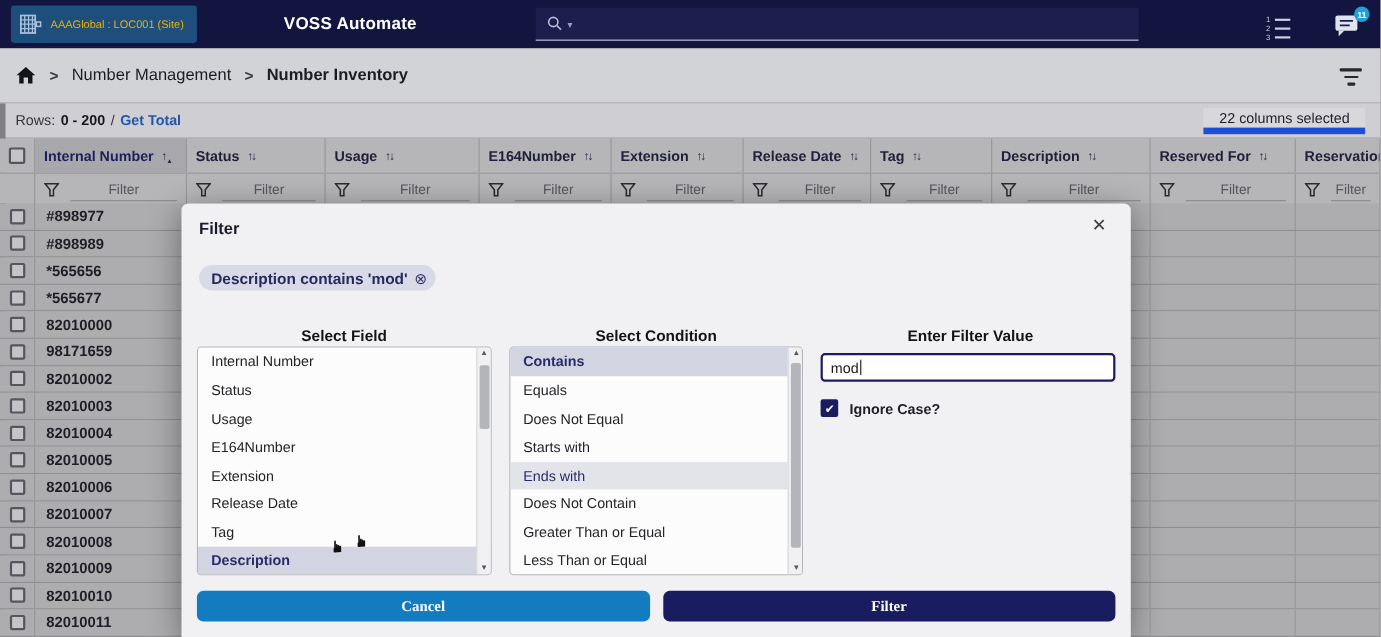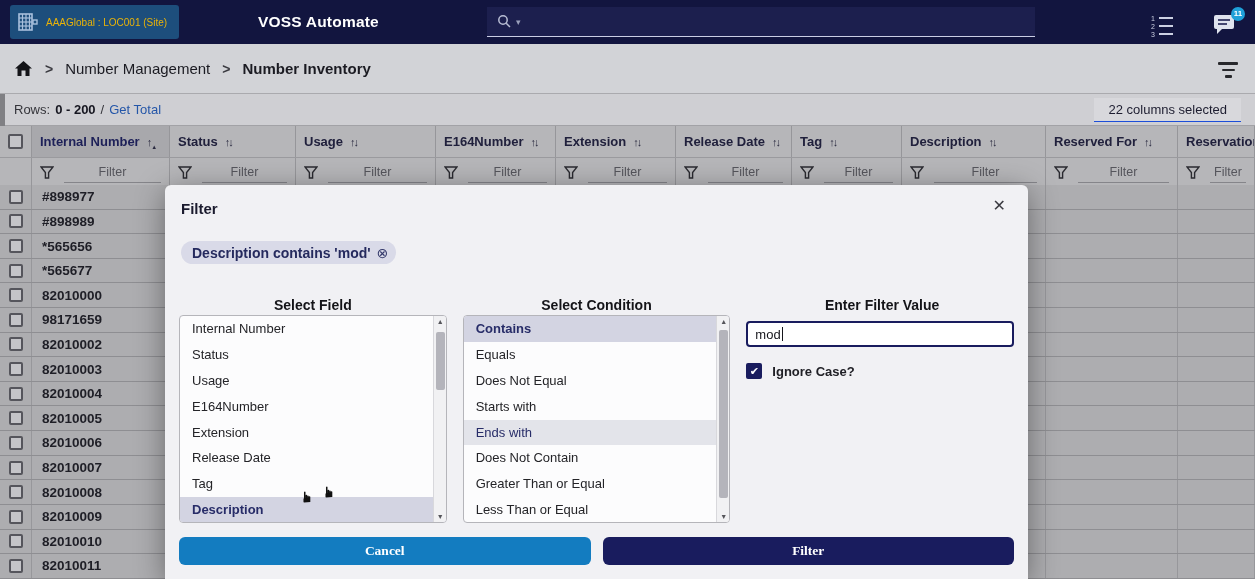--- a/index.html
+++ b/index.html
@@ -30,22 +30,22 @@
   .crumb-sep { font-size:14px; color:#3a3a40; font-weight:bold; }
   .crumb-current { font-weight:bold; }
   .filterlines-icon { position:absolute; right:16px; top:18px; width:22px; display:flex; flex-direction:column; align-items:center; gap:4px; cursor:pointer; }
   .filterlines-icon i { display:block; height:2.5px; background:#28282c; border-radius:1px; }
   .filterlines-icon i:nth-child(1){width:20px;} .filterlines-icon i:nth-child(2){width:13px;} .filterlines-icon i:nth-child(3){width:7px;}
 
   
   .toolbar { position:absolute; left:0; top:94px; width:1255px; height:32px; background:#cfcfd3; border-bottom:1px solid #a2a2a6; display:flex; align-items:center; padding:0 14px; }
   .rows-info { font-size:13px; color:#34343a; display:flex; gap:5px; align-items:center; }
   .rows-range { font-weight:bold; color:#161620; }
-  .get-total { color:var(--link_blue,#2456a8); font-weight:normal; cursor:pointer; }
-  .cols-selected { position:absolute; right:14px; top:4px; height:24px; background:#d8d8dc; border-bottom:1px solid #1d4ed8; display:flex; align-items:center; padding:0 14px; font-size:13px; color:#1d1d30; cursor:pointer; }
+  .get-total { color:var(--link_blue,#2456a8); font-weight:bold; cursor:pointer; }
+  .cols-selected { position:absolute; right:14px; top:4px; height:24px; background:#d8d8dc; border-bottom:6px solid #1d4ed8; display:flex; align-items:center; padding:0 14px; font-size:13px; color:#1d1d30; cursor:pointer; }
 
   
   .grid-row { display:grid; grid-template-columns:32px 138px 126px 140px 120px 120px 116px 110px 144px 132px 1fr; }
   .thead { position:absolute; left:0; top:126px; width:1255px; height:31px; background:#b6b6b9; }
   .hcell { border-right:1px solid #96969a; display:flex; align-items:center; padding:0 8px; gap:7px; font-size:13px; font-weight:bold; color:#20203c; white-space:nowrap; overflow:hidden; cursor:pointer; height:31px; }
   .hcell.sorted { background:#a8a8ac; color:#1d2058; }
   .hcheck-cell { display:flex; align-items:center; justify-content:center; border-right:1px solid #96969a; height:31px; }
   .sort-icon { font-size:11px; letter-spacing:-2px; color:#2a2a40; position:relative; }
   .sort-icon .sub { position:absolute; right:-5px; bottom:-2px; font-style:normal; font-size:6px; }
   .frow { position:absolute; left:0; top:157px; width:1255px; height:28px; background:#b6b6b9; border-top:1px solid #9a9a9e; }

